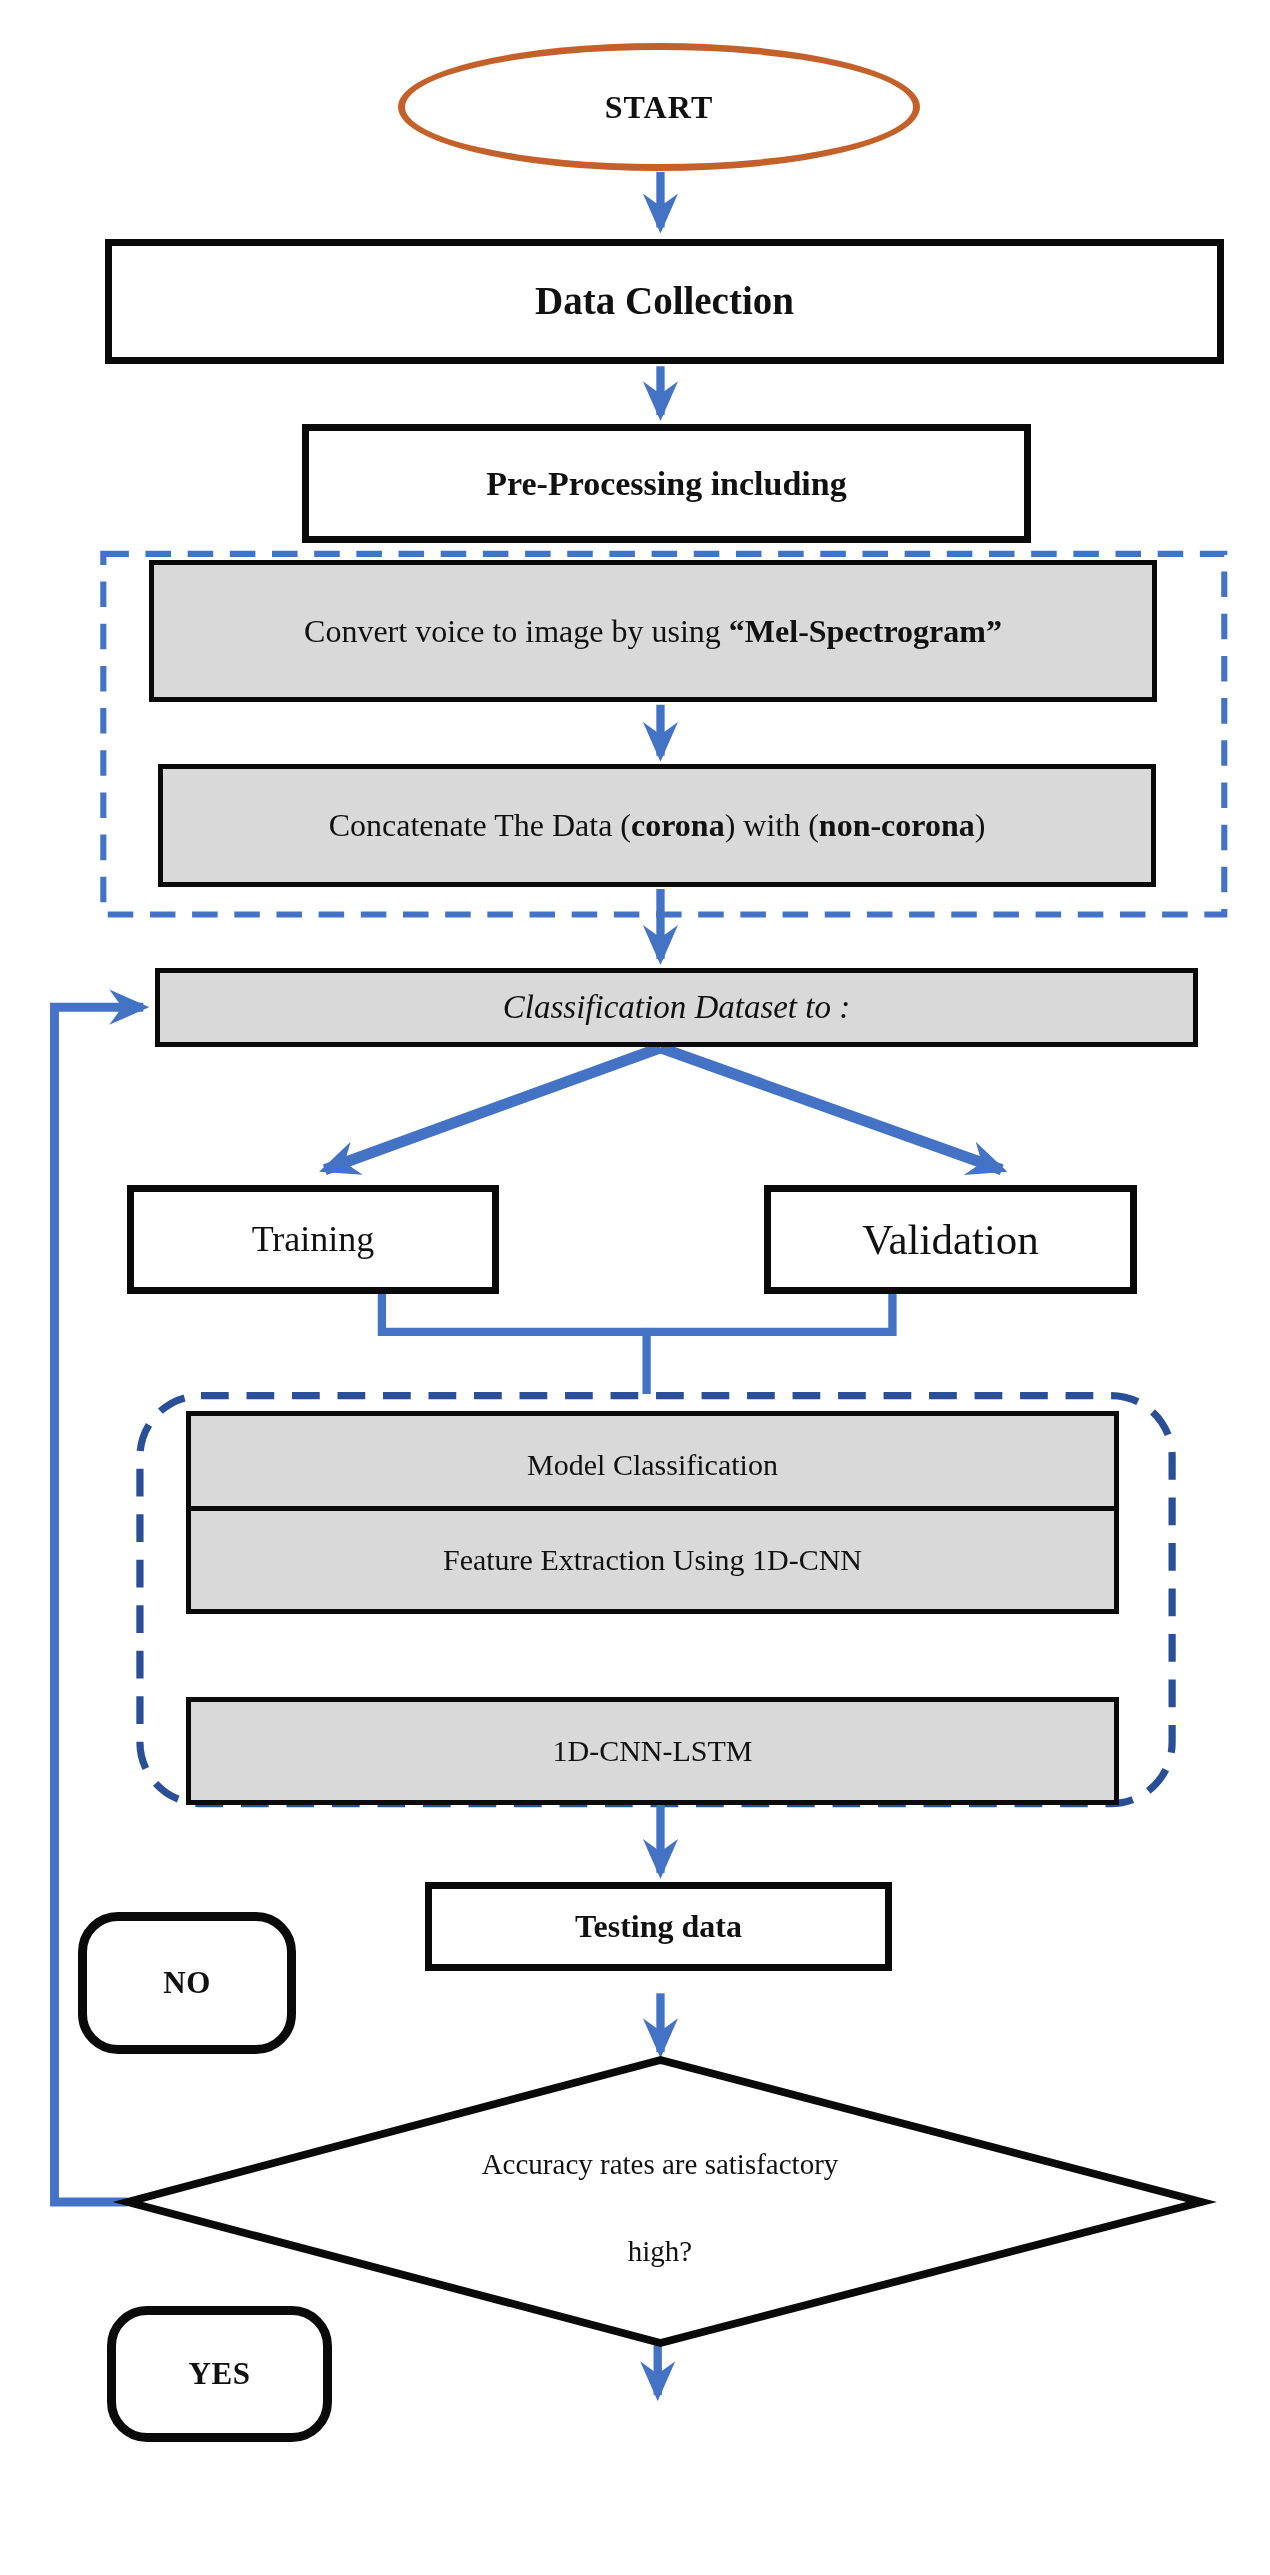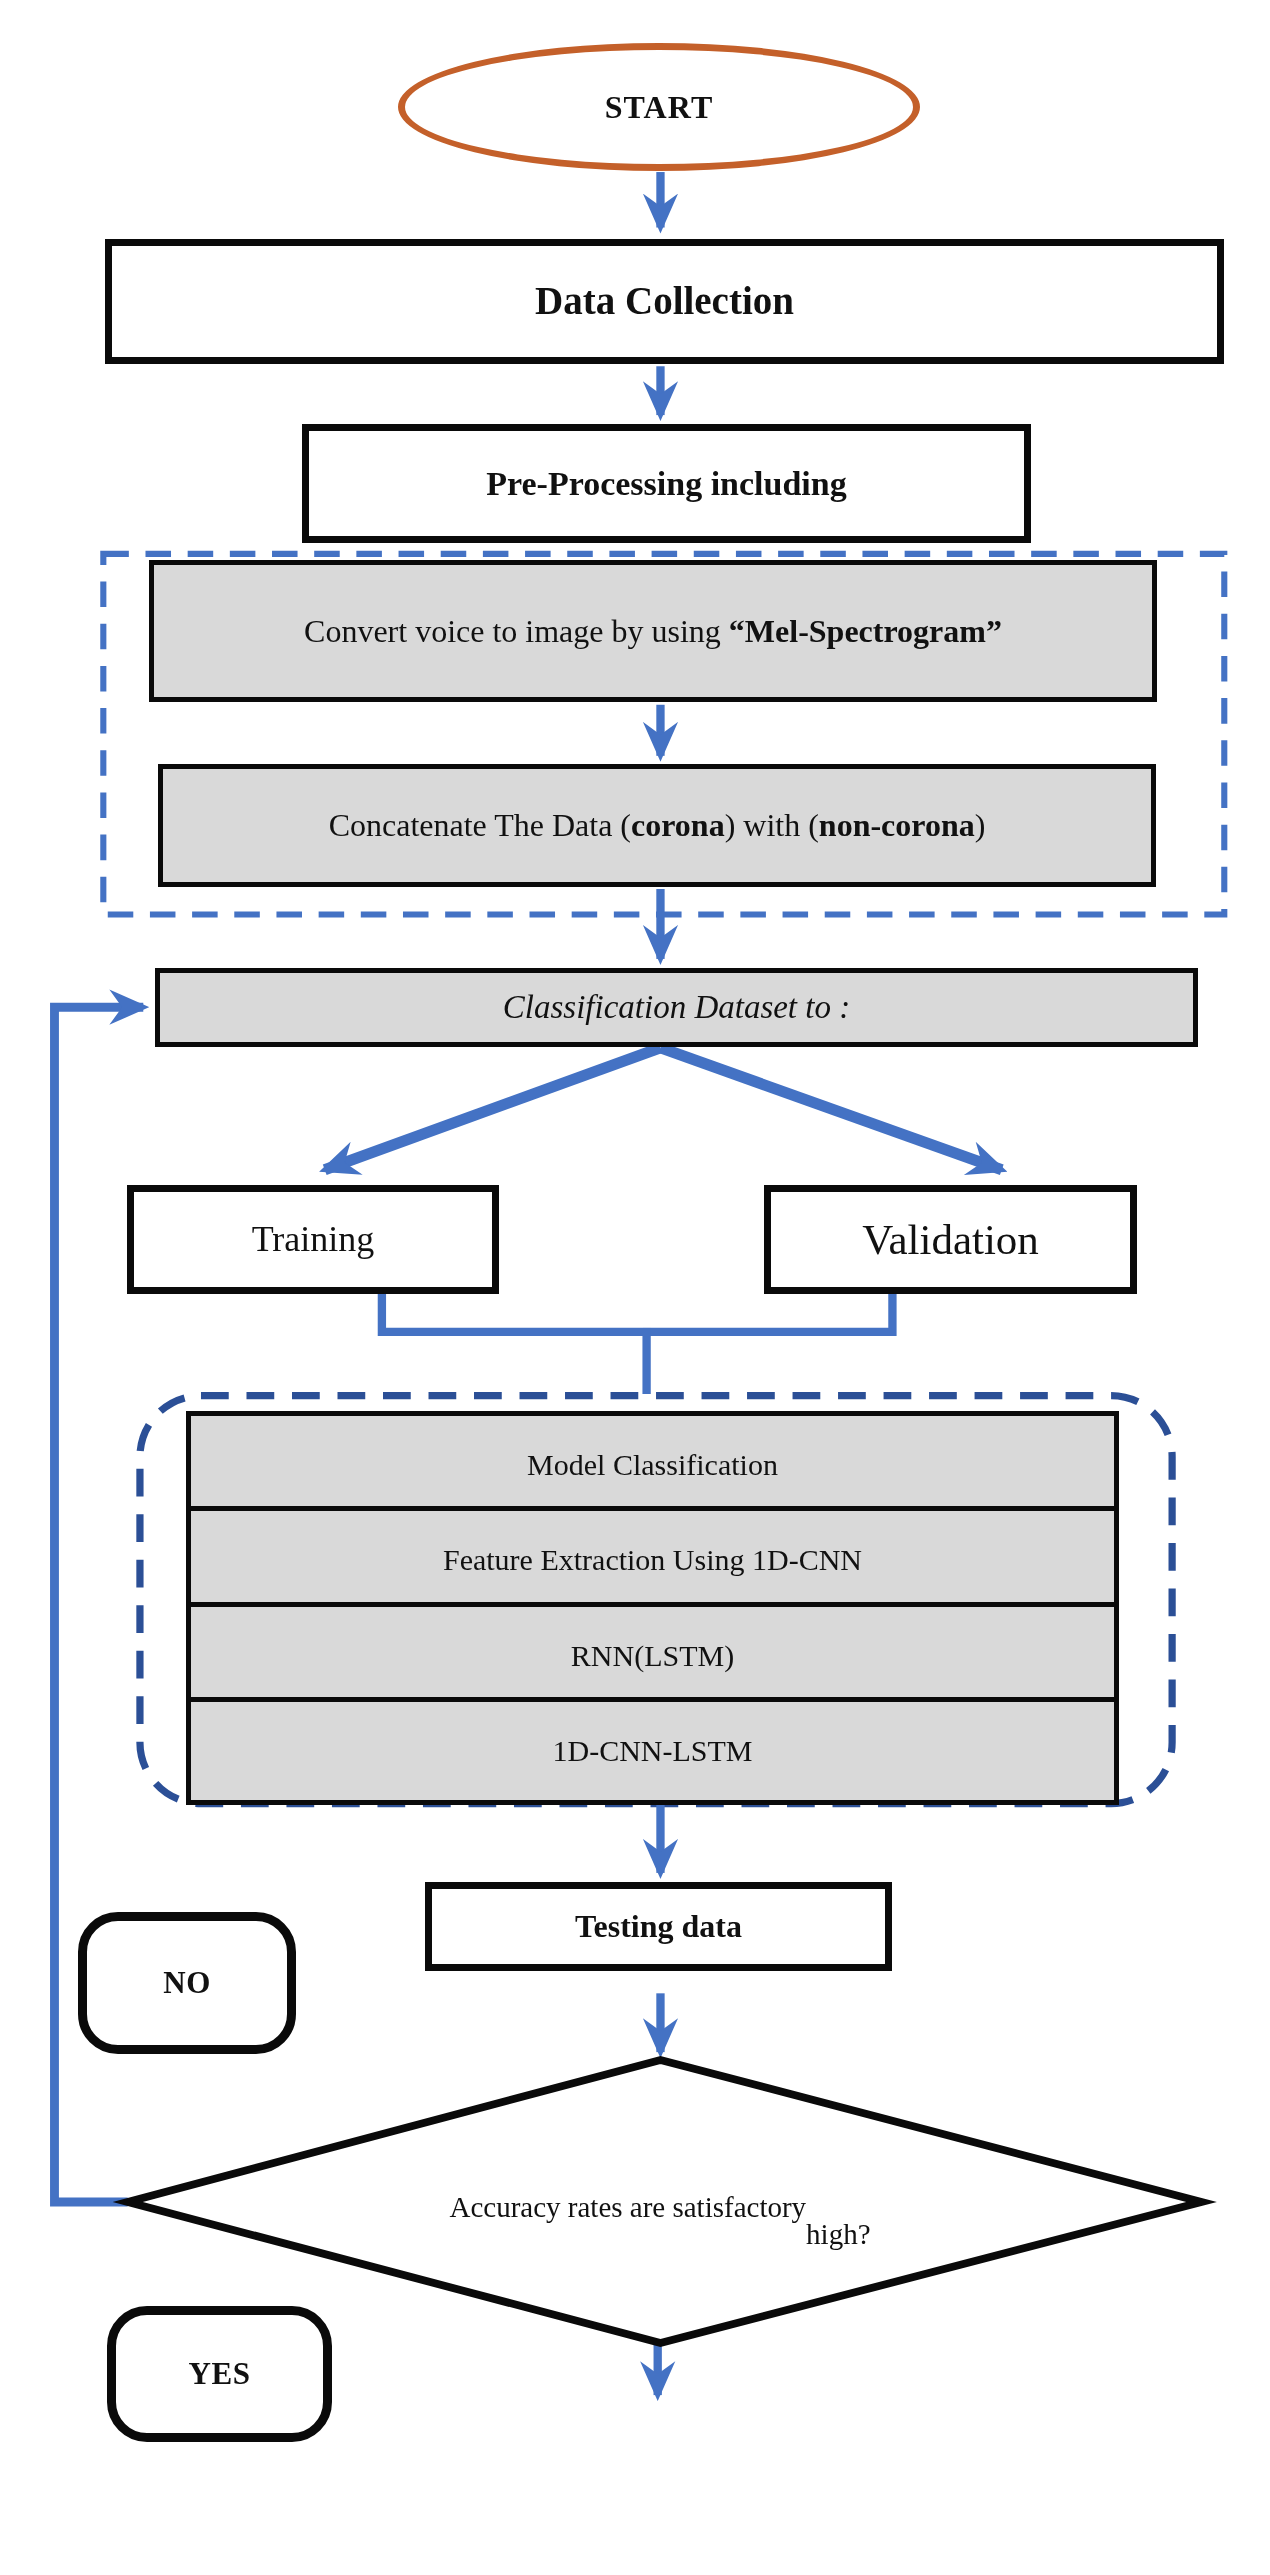--- a/index.html
+++ b/index.html
@@ -32,21 +32,21 @@
   #classify-box{left:155px;top:968px;width:1043px;height:79px;font-size:33px;font-style:italic;}
   #training-box{left:127px;top:1185px;width:372px;height:109px;font-size:36px;}
   #validation-box{left:764px;top:1185px;width:373px;height:109px;font-size:43px;}
   .stack-row{left:186px;width:933px;height:108px;font-size:30px;background:var(--box-gray);
              border:5px solid var(--border-black);}
   #stack-row-0{top:1411px;} #stack-row-1{top:1506px;}
   #stack-row-2{top:1602px;} #stack-row-3{top:1697px;}
   #testing-box{left:425px;top:1882px;width:467px;height:89px;font-size:32px;font-weight:bold;}
   #no-box{left:78px;top:1912px;width:218px;height:142px;font-size:31px;letter-spacing:0.6px;}
   #decision-text{left:327px;top:2125px;width:666px;height:166px;font-size:29px;
-                 flex-direction:row;z-index:3;}
+                 flex-direction:column;z-index:3;}
   #decision-line2{margin-top:54px;}
   #yes-box{left:107px;top:2306px;width:225px;height:136px;font-size:31px;letter-spacing:0.6px;}
   #end{left:388px;top:2405px;width:527px;height:152px;font-size:32px;letter-spacing:1.1px;}
 
   .blue-line{stroke:var(--arrow-blue);fill:none;stroke-width:15;}
   .blue-thick{stroke:var(--arrow-blue);fill:none;stroke-width:20;}
   .blue-feedback{stroke:var(--arrow-blue);fill:none;stroke-width:16;}
   .dashed-outer{stroke:var(--arrow-blue);stroke-width:11;fill:none;stroke-dasharray:46 30;}
   .dashed-model{stroke:var(--model-dash-blue);stroke-width:13;fill:none;stroke-dasharray:50 32;}
   .diamond-shape{fill:#fff;stroke:var(--border-black);stroke-width:14;}
@@ -114,23 +114,20 @@
   <div class="node rect" id="validation-box">
     <span>Validation</span>
   </div>
 
   <div class="node stack-row" id="stack-row-0">
     <span>Model Classification</span>
   </div>
   <div class="node stack-row" id="stack-row-1">
     <span>Feature Extraction Using 1D-CNN</span>
   </div>
-  <div class="node stack-row" id="stack-row-2">
-    <span>RNN(LSTM)</span>
-  </div>
   <div class="node stack-row" id="stack-row-3">
     <span>1D-CNN-LSTM</span>
   </div>
 
   <div class="node rect" id="testing-box">
     <span>Testing data</span>
   </div>
 
   <div class="node pill" id="no-box">
     <span>NO</span>

